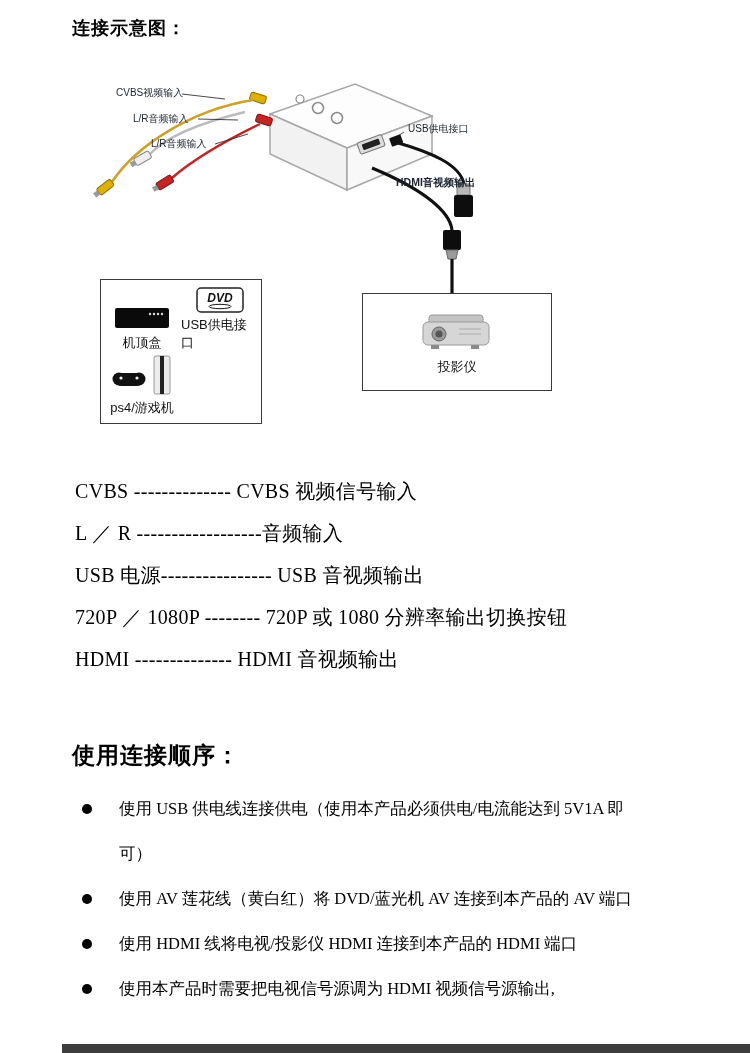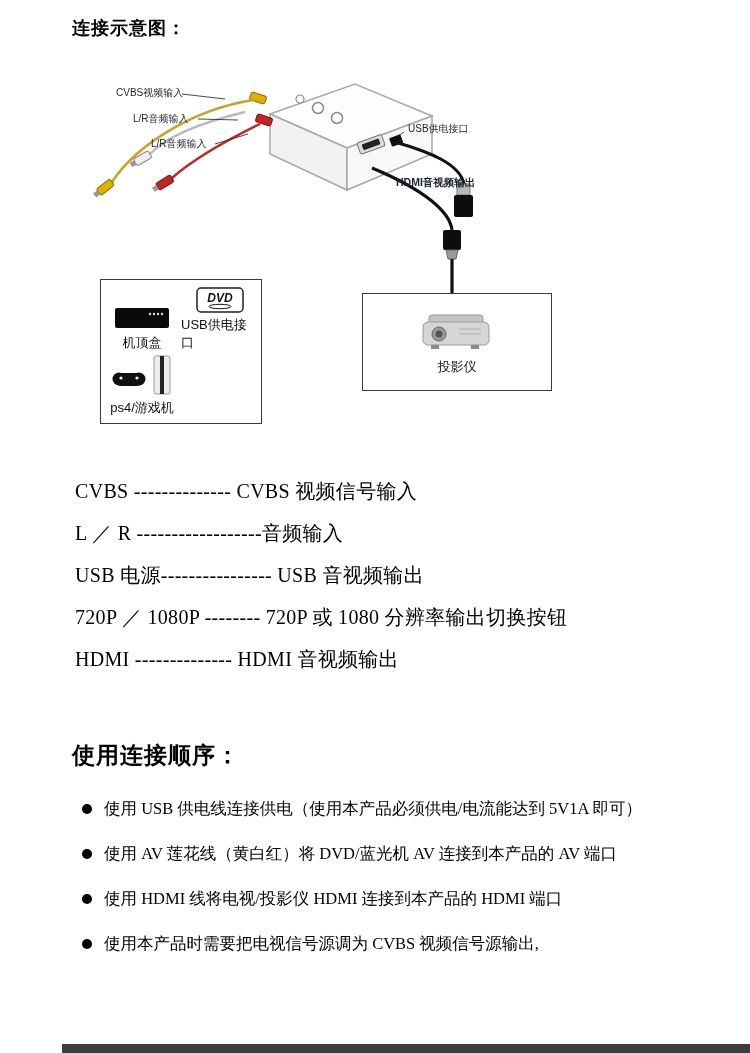--- a/index.html
+++ b/index.html
@@ -23,21 +23,21 @@
   .src-box{left:40px;top:207px;width:162px;height:145px;display:grid;
     grid-template-columns:1fr 1fr;grid-template-rows:1fr 1fr;padding:6px 2px;}
   .out-box{left:302px;top:221px;width:190px;height:98px;display:flex;
     align-items:center;justify-content:space-around;padding:4px 6px;}
   .cell{display:flex;flex-direction:column;align-items:center;justify-content:flex-end;gap:3px;}
   .cell .lbl{font-size:13px;font-family:"Liberation Sans","DejaVu Sans",sans-serif;color:#111;}
   .legend{position:absolute;left:75px;top:470px;font-size:20px;letter-spacing:.3px;}
   .legend .line{height:42px;line-height:42px;white-space:nowrap;}
   .usage-heading{position:absolute;left:72px;top:740px;font-size:23px;font-weight:bold;letter-spacing:1px;}
   .bullets{position:absolute;left:82px;top:786px;width:565px;margin:0;padding:0;list-style:none;}
-  .bullets li{display:flex;gap:12px;font-size:16.5px;line-height:45px;}
+  .bullets li{display:flex;gap:27px;font-size:16.5px;line-height:45px;}
   .bullets .dot{flex:0 0 auto;width:10px;height:10px;border-radius:50%;background:#000;margin-top:18px;}
   .bottom-bar{position:absolute;left:62px;top:1044px;width:688px;height:9px;background:#3d3d3d;}
 </style>
 </head>
 <body>
 
 <div class="page-title">连接示意图：</div>
 
 <div class="diagram">
 
@@ -175,17 +175,17 @@
   <li>
     <span class="dot"></span>
     <span>使用 AV 莲花线（黄白红）将 DVD/蓝光机 AV 连接到本产品的 AV 端口</span>
   </li>
   <li>
     <span class="dot"></span>
     <span>使用 HDMI 线将电视/投影仪 HDMI 连接到本产品的 HDMI 端口</span>
   </li>
   <li>
     <span class="dot"></span>
-    <span>使用本产品时需要把电视信号源调为 CVBS 视频信号源输出,</span>
+    <span>使用本产品时需要把电视信号源调为 HDMI 视频信号源输出,</span>
   </li>
 </ul>
 
 <div class="bottom-bar"></div>
 
 </body></html>

